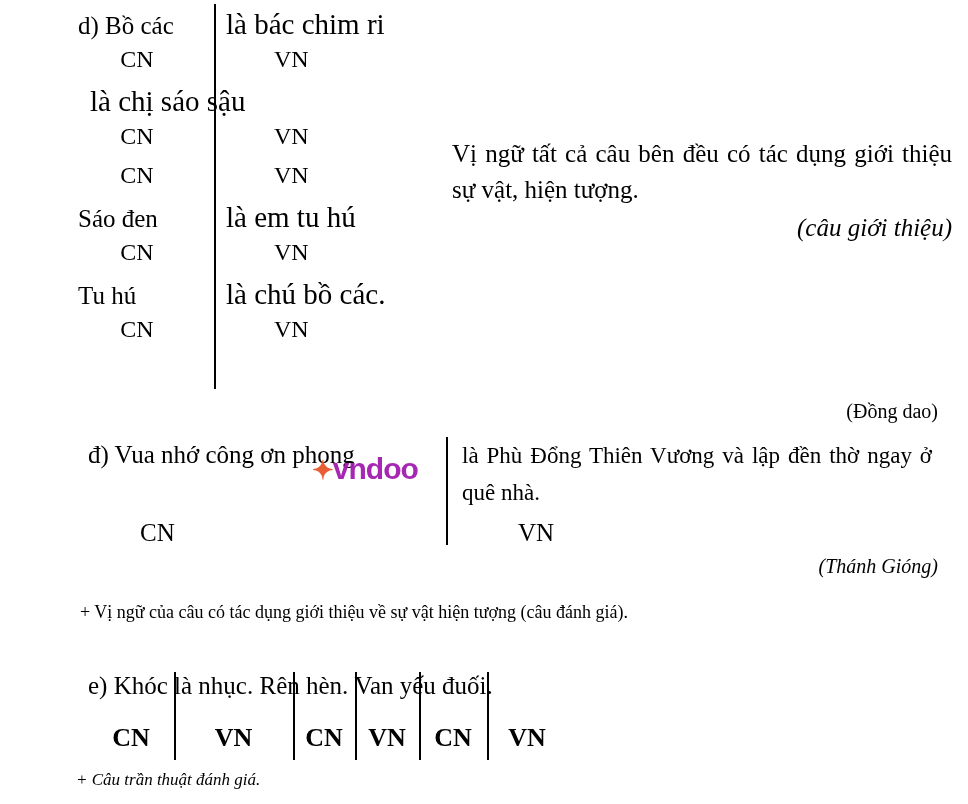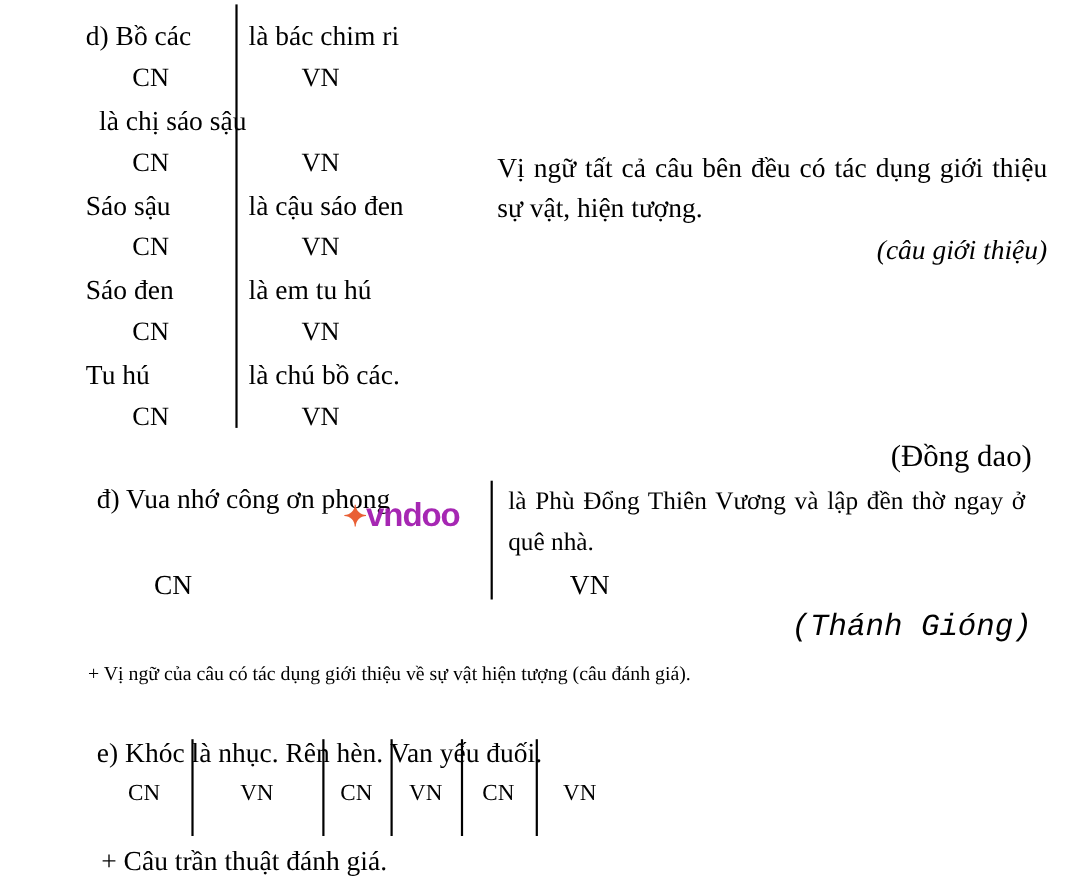--- a/index.html
+++ b/index.html
@@ -29,42 +29,41 @@
     top: 0;
     width: 968px;
     height: 400px;
   }
 
   .poem-table {
     position: absolute;
     left: 78px;
     top: 8px;
     width: 350px;
-    margin-top: 12px;
   }
 
   .poem-row {
     display: flex;
     align-items: baseline;
     height: 38px;
   }
   .poem-row.tag-row {
     height: 39px;
   }
 
   .cn-col {
     width: 136px;
     font-size: 25px;
     padding-right: 6px;
     box-sizing: border-box;
     white-space: nowrap;
   }
   .vn-col {
     width: 214px;
-    font-size: 25px;
+    font-size: 29px;
     padding-left: 12px;
     box-sizing: border-box;
     white-space: nowrap;
   }
   .cn-col.label {
     font-size: 24px;
     text-align: center;
     padding-right: 18px;
   }
   .vn-col.label {
@@ -94,32 +93,31 @@
   }
   .commentary .italic-note {
     display: block;
     text-align: right;
     font-style: italic;
     margin-top: 2px;
   }
 
   .attribution {
     position: absolute;
-    font-size: 28px;
+    font-size: 20px;
     font-style: italic;
   }
   .attr-dongdao {
     right: 30px;
     top: 400px;
     font-style: normal;
   }
   .attr-thanhgiong {
     right: 30px;
     top: 555px;
-    font-family: Liberation Mono, monospace;
   }
 
   
   .section-dd {
     position: absolute;
     left: 0;
     top: 437px;
     width: 840px;
     height: 120px;
   }
@@ -186,37 +184,39 @@
   }
   .e-line {
     position: absolute;
     left: 88px;
     top: 0;
     font-size: 25px;
     white-space: nowrap;
   }
   .e-tags {
     position: absolute;
-    top: 36px;
+    top: 51px;
     left: 88px;
-    font-size: 21px;
+    font-size: 26px;
     white-space: nowrap;
+    font-weight: bold;
   }
   .e-sep {
     position: absolute;
     width: 2px;
     background: #000000;
   }
 
   
   .note-2 {
     position: absolute;
-    left: 92px;
+    left: 76px;
     top: 770px;
-    font-size: 25px;
+    font-size: 17px;
+    font-style: italic;
   }
 
   
   .watermark {
     position: absolute;
     left: 312px;
     top: 452px;
     font-size: 30px;
     font-weight: bold;
     font-family: "Liberation Sans", sans-serif;
@@ -254,24 +254,20 @@
       </div>
 
       <div class="poem-row">
         <div class="vn-col">là chị sáo sậu</div>
       </div>
       <div class="poem-row tag-row">
         <div class="cn-col label">CN</div>
         <div class="vn-col label">VN</div>
       </div>
 
-      <div class="poem-row">
-        <div class="cn-col">Sáo sậu</div>
-        <div class="vn-col">là cậu sáo đen</div>
-      </div>
       <div class="poem-row tag-row">
         <div class="cn-col label">CN</div>
         <div class="vn-col label">VN</div>
       </div>
 
       <div class="poem-row">
         <div class="cn-col">Sáo đen</div>
         <div class="vn-col">là em tu hú</div>
       </div>
       <div class="poem-row tag-row">

